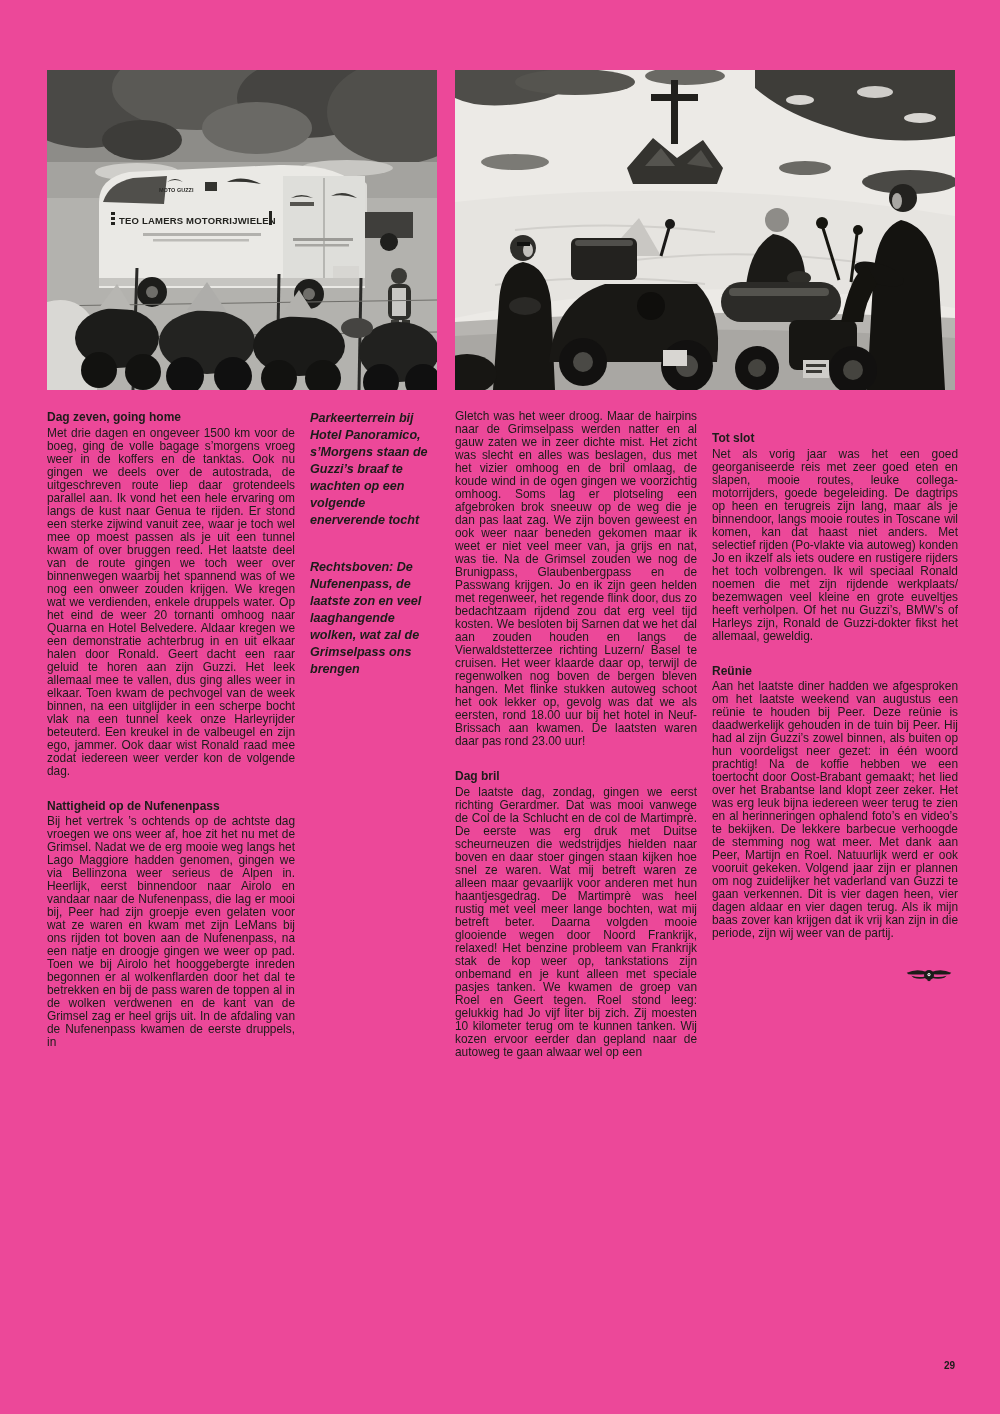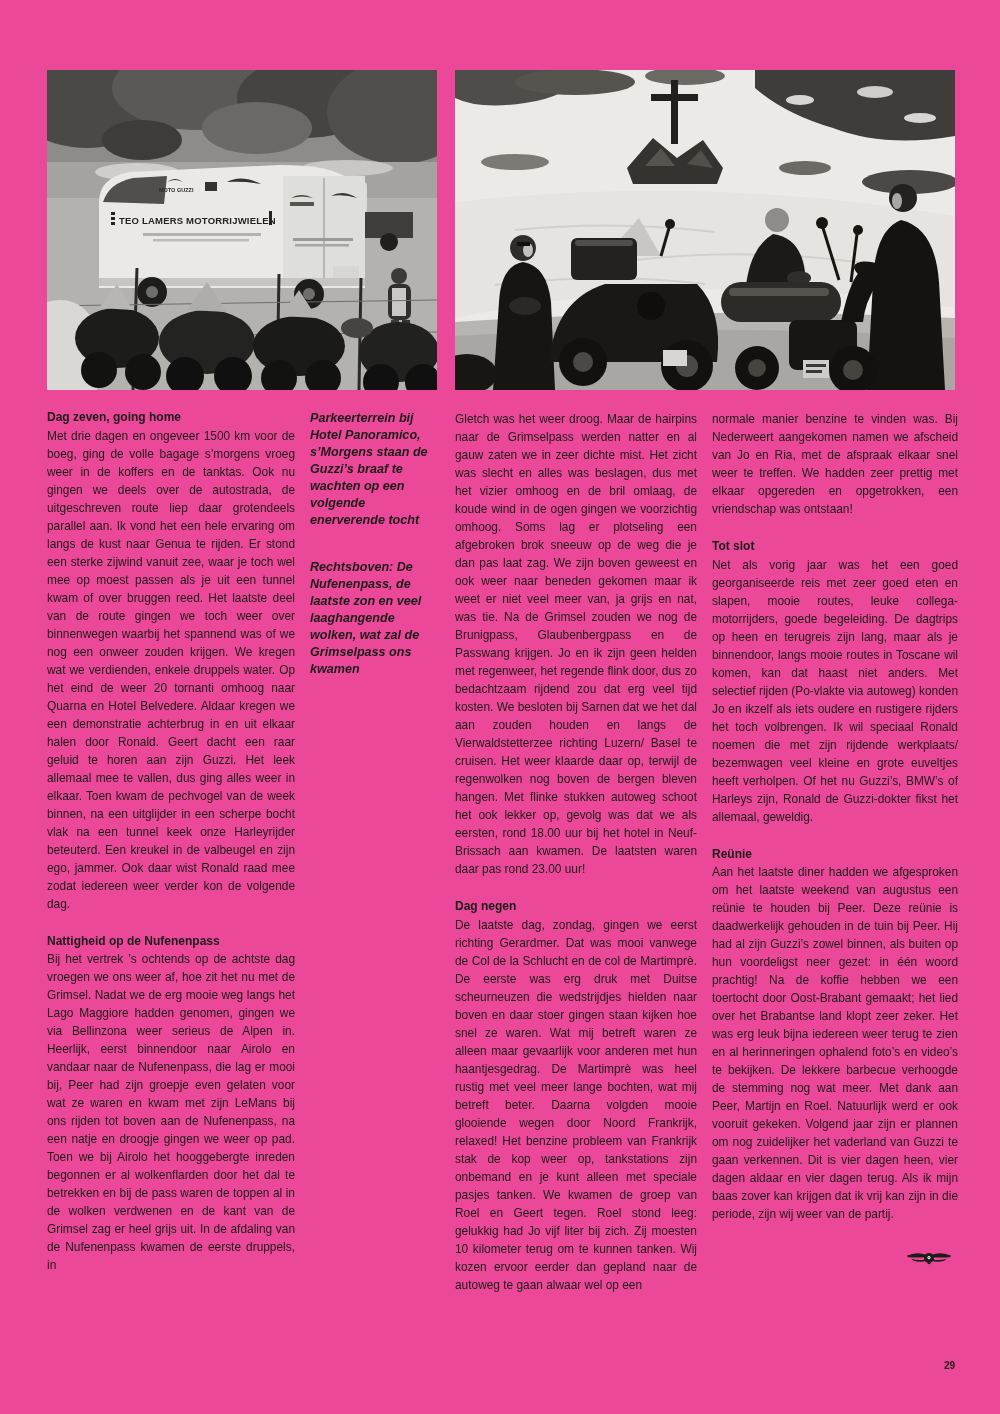--- a/index.html
+++ b/index.html
@@ -10,21 +10,21 @@
   .photos{position:absolute;left:47px;top:70px;display:flex;gap:18px;}
   .photo{display:block;background:#cfcecb;}
   .textgrid{position:absolute;left:47px;top:410px;width:911px;height:950px;display:flex;}
   .col{overflow:hidden;}
   .col1{width:248px;margin-right:15px;}
   .col2{width:132px;margin-right:13px;}
   .col3{width:242px;margin-right:15px;}
   .col4{width:246px;}
   .head{font-size:12px;line-height:14.5px;font-weight:bold;margin:0 0 2px 0;}
   .head.spaced{margin-top:21px;}
-  p.body{margin:0;font-size:11.9px;line-height:18px;text-align:justify;}
+  p.body{margin:0;font-size:11.9px;line-height:13px;text-align:justify;}
   p.caption{margin:0;font-size:12.6px;line-height:17px;font-weight:bold;font-style:italic;text-align:left;}
   p.caption + p.caption{margin-top:30px;}
   .endmark{display:flex;justify-content:flex-end;margin-top:26px;padding-right:6px;}
   .pagenum{position:absolute;right:45px;top:1360px;font-size:10px;font-weight:bold;}
 </style>
 </head>
 <body>
 
 <div class="page">
 
@@ -215,31 +215,30 @@
 
     <div class="col col1">
       <h3 class="head">Dag zeven, going home</h3>
       <p class="body">Met drie dagen en ongeveer 1500 km voor de boeg, ging de volle bagage s’morgens vroeg weer in de koffers en de tanktas. Ook nu gingen we deels over de autostrada, de uitgeschreven route liep daar grotendeels parallel aan. Ik vond het een hele ervaring om langs de kust naar Genua te rijden. Er stond een sterke zijwind vanuit zee, waar je toch wel mee op moest passen als je uit een tunnel kwam of over bruggen reed. Het laatste deel van de route gingen we toch weer over binnenwegen waarbij het spannend was of we nog een onweer zouden krijgen. We kregen wat we verdienden, enkele druppels water. Op het eind de weer 20 tornanti omhoog naar Quarna en Hotel Belvedere. Aldaar kregen we een demonstratie achterbrug in en uit elkaar halen door Ronald. Geert dacht een raar geluid te horen aan zijn Guzzi. Het leek allemaal mee te vallen, dus ging alles weer in elkaar. Toen kwam de pechvogel van de week binnen, na een uitglijder in een scherpe bocht vlak na een tunnel keek onze Harleyrijder beteuterd. Een kreukel in de valbeugel en zijn ego, jammer. Ook daar wist Ronald raad mee zodat iedereen weer verder kon de volgende dag.</p>
       <h3 class="head spaced">Nattigheid op de Nufenenpass</h3>
       <p class="body">Bij het vertrek ’s ochtends op de achtste dag vroegen we ons weer af, hoe zit het nu met de Grimsel. Nadat we de erg mooie weg langs het Lago Maggiore hadden genomen, gingen we via Bellinzona weer serieus de Alpen in. Heerlijk, eerst binnendoor naar Airolo en vandaar naar de Nufenenpass, die lag er mooi bij, Peer had zijn groepje even gelaten voor wat ze waren en kwam met zijn LeMans bij ons rijden tot boven aan de Nufenenpass, na een natje en droogje gingen we weer op pad. Toen we bij Airolo het hooggebergte inreden begonnen er al wolkenflarden door het dal te betrekken en bij de pass waren de toppen al in de wolken verdwenen en de kant van de Grimsel zag er heel grijs uit. In de afdaling van de Nufenenpass kwamen de eerste druppels, in</p>
     </div>
 
     <div class="col col2">
       <p class="caption">Parkeerterrein bij Hotel Panoramico, s’Morgens staan de Guzzi’s braaf te wachten op een volgende enerverende tocht</p>
-      <p class="caption">Rechtsboven: De Nufenenpass, de laatste zon en veel laaghangende wolken, wat zal de Grimselpass ons kwamen</p>
+      <p class="caption">Rechtsboven: De Nufenenpass, de laatste zon en veel laaghangende wolken, wat zal de Grimselpass ons brengen</p>
     </div>
 
     <div class="col col3">
       <p class="body">Gletch was het weer droog. Maar de hairpins naar de Grimselpass werden natter en al gauw zaten we in zeer dichte mist. Het zicht was slecht en alles was beslagen, dus met het vizier omhoog en de bril omlaag, de koude wind in de ogen gingen we voorzichtig omhoog. Soms lag er plotseling een afgebroken brok sneeuw op de weg die je dan pas laat zag. We zijn boven geweest en ook weer naar beneden gekomen maar ik weet er niet veel meer van, ja grijs en nat, was tie. Na de Grimsel zouden we nog de Brunigpass, Glaubenbergpass en de Passwang krijgen. Jo en ik zijn geen helden met regenweer, het regende flink door, dus zo bedachtzaam rijdend zou dat erg veel tijd kosten. We besloten bij Sarnen dat we het dal aan zouden houden en langs de Vierwaldstetterzee richting Luzern/ Basel te cruisen. Het weer klaarde daar op, terwijl de regenwolken nog boven de bergen bleven hangen. Met flinke stukken autoweg schoot het ook lekker op, gevolg was dat we als eersten, rond 18.00 uur bij het hotel in Neuf-Brissach aan kwamen. De laatsten waren daar pas rond 23.00 uur!</p>
-      <h3 class="head spaced">Dag negen</h3>
+      <h3 class="head spaced">Dag bril</h3>
       <p class="body">De laatste dag, zondag, gingen we eerst richting Gerardmer. Dat was mooi vanwege de Col de la Schlucht en de col de Martimprè. De eerste was erg druk met Duitse scheurneuzen die wedstrijdjes hielden naar boven en daar stoer gingen staan kijken hoe snel ze waren. Wat mij betreft waren ze alleen maar gevaarlijk voor anderen met hun haantjesgedrag. De Martimprè was heel rustig met veel meer lange bochten, wat mij betreft beter. Daarna volgden mooie glooiende wegen door Noord Frankrijk, relaxed! Het benzine probleem van Frankrijk stak de kop weer op, tankstations zijn onbemand en je kunt alleen met speciale pasjes tanken. We kwamen de groep van Roel en Geert tegen. Roel stond leeg: gelukkig had Jo vijf liter bij zich. Zij moesten 10 kilometer terug om te kunnen tanken. Wij kozen ervoor eerder dan gepland naar de autoweg te gaan alwaar wel op een</p>
     </div>
 
     <div class="col col4">
-      <p class="body">normale manier benzine te vinden was. Bij Nederweert aangekomen namen we afscheid van Jo en Ria, met de afspraak elkaar snel weer te treffen. We hadden zeer prettig met elkaar opgereden en opgetrokken, een vriendschap was ontstaan!</p>
       <h3 class="head spaced">Tot slot</h3>
       <p class="body">Net als vorig jaar was het een goed georganiseerde reis met zeer goed eten en slapen, mooie routes, leuke collega-motorrijders, goede begeleiding. De dagtrips op heen en terugreis zijn lang, maar als je binnendoor, langs mooie routes in Toscane wil komen, kan dat haast niet anders. Met selectief rijden (Po-vlakte via autoweg) konden Jo en ikzelf als iets oudere en rustigere rijders het toch volbrengen. Ik wil speciaal Ronald noemen die met zijn rijdende werkplaats/ bezemwagen veel kleine en grote euveltjes heeft verholpen. Of het nu Guzzi’s, BMW’s of Harleys zijn, Ronald de Guzzi-dokter fikst het allemaal, geweldig.</p>
       <h3 class="head spaced">Reünie</h3>
       <p class="body">Aan het laatste diner hadden we afgesproken om het laatste weekend van augustus een reünie te houden bij Peer. Deze reünie is daadwerkelijk gehouden in de tuin bij Peer. Hij had al zijn Guzzi’s zowel binnen, als buiten op hun voordeligst neer gezet: in één woord prachtig! Na de koffie hebben we een toertocht door Oost-Brabant gemaakt; het lied over het Brabantse land klopt zeer zeker. Het was erg leuk bijna iedereen weer terug te zien en al herinneringen ophalend foto’s en video’s te bekijken. De lekkere barbecue verhoogde de stemming nog wat meer. Met dank aan Peer, Martijn en Roel. Natuurlijk werd er ook vooruit gekeken. Volgend jaar zijn er plannen om nog zuidelijker het vaderland van Guzzi te gaan verkennen. Dit is vier dagen heen, vier dagen aldaar en vier dagen terug. Als ik mijn baas zover kan krijgen dat ik vrij kan zijn in die periode, zijn wij weer van de partij.</p>
       <div class="endmark">
         <svg width="46" height="18" viewBox="0 0 60 22">
           <g fill="#1c1c1a">
             <path d="M1 8 Q14 2 27 7 L25 10 Q13 11 3 10 Z"></path>
             <path d="M59 8 Q46 2 33 7 L35 10 Q47 11 57 10 Z"></path>
             <path d="M7 12 Q17 15 26 12.5 L27 14.5 Q18 17 10 14.5 Z"></path>

